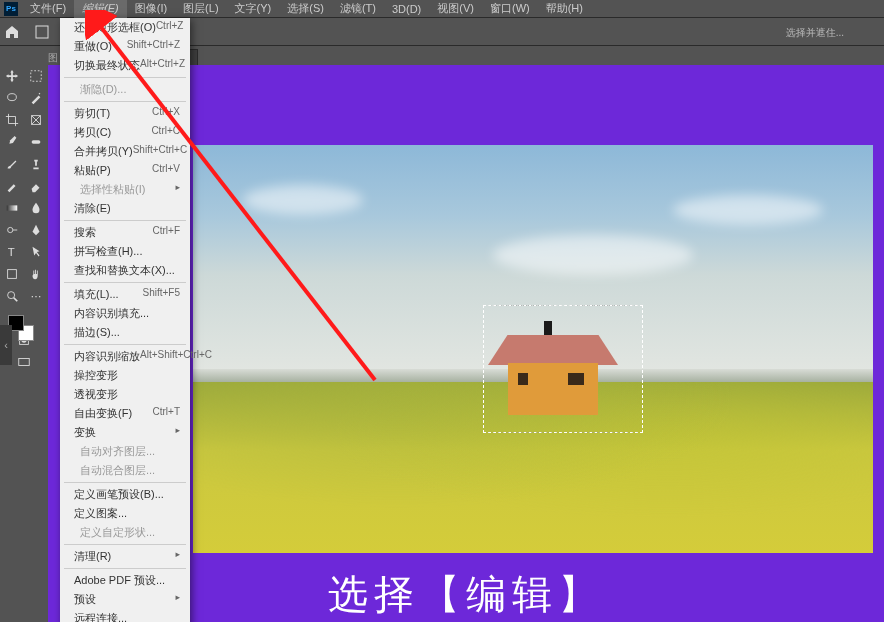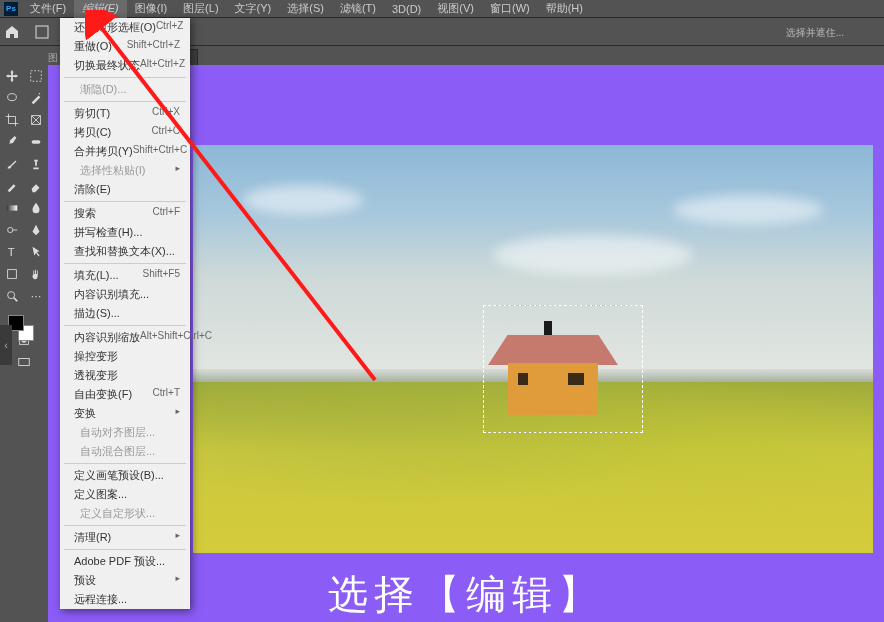--- a/index.html
+++ b/index.html
@@ -101,21 +101,21 @@
   left: 0; top: 325px;
   width: 12px; height: 40px;
   background: #3a3a3a;
   display: flex; align-items: center; justify-content: center;
   color: #aaa;
 }
 .canvas-area {
   position: absolute;
   left: 48px; top: 65px;
   width: 836px; height: 557px;
-  background: #8b5cf6;
+  background: #6d28d9;
 }
 .photo {
   position: absolute;
   left: 145px; top: 80px;
   width: 680px; height: 408px;
   overflow: hidden;
 }
 .sky {
   position: absolute; left: 0; top: 0; width: 100%; height: 58%;
   background: linear-gradient(to bottom, #8db8d8 0%, #a8c8dc 30%, #cdd9d8 55%, #e4e7e2 100%);
@@ -430,20 +430,24 @@
       <span class="dd-short">Ctrl+X</span>
     </div>
     <div class="dd-item">
       <span>拷贝(C)</span>
       <span class="dd-short">Ctrl+C</span>
     </div>
     <div class="dd-item">
       <span>合并拷贝(Y)</span>
       <span class="dd-short">Shift+Ctrl+C</span>
     </div>
+    <div class="dd-item">
+      <span>粘贴(P)</span>
+      <span class="dd-short">Ctrl+V</span>
+    </div>
     <div class="dd-item disabled sub">
       <span>选择性粘贴(I)</span>
     </div>
     <div class="dd-item">
       <span>清除(E)</span>
       <span class="dd-short"></span>
     </div>
     <div class="dd-sep"></div>
     <div class="dd-item">
       <span>搜索</span>

